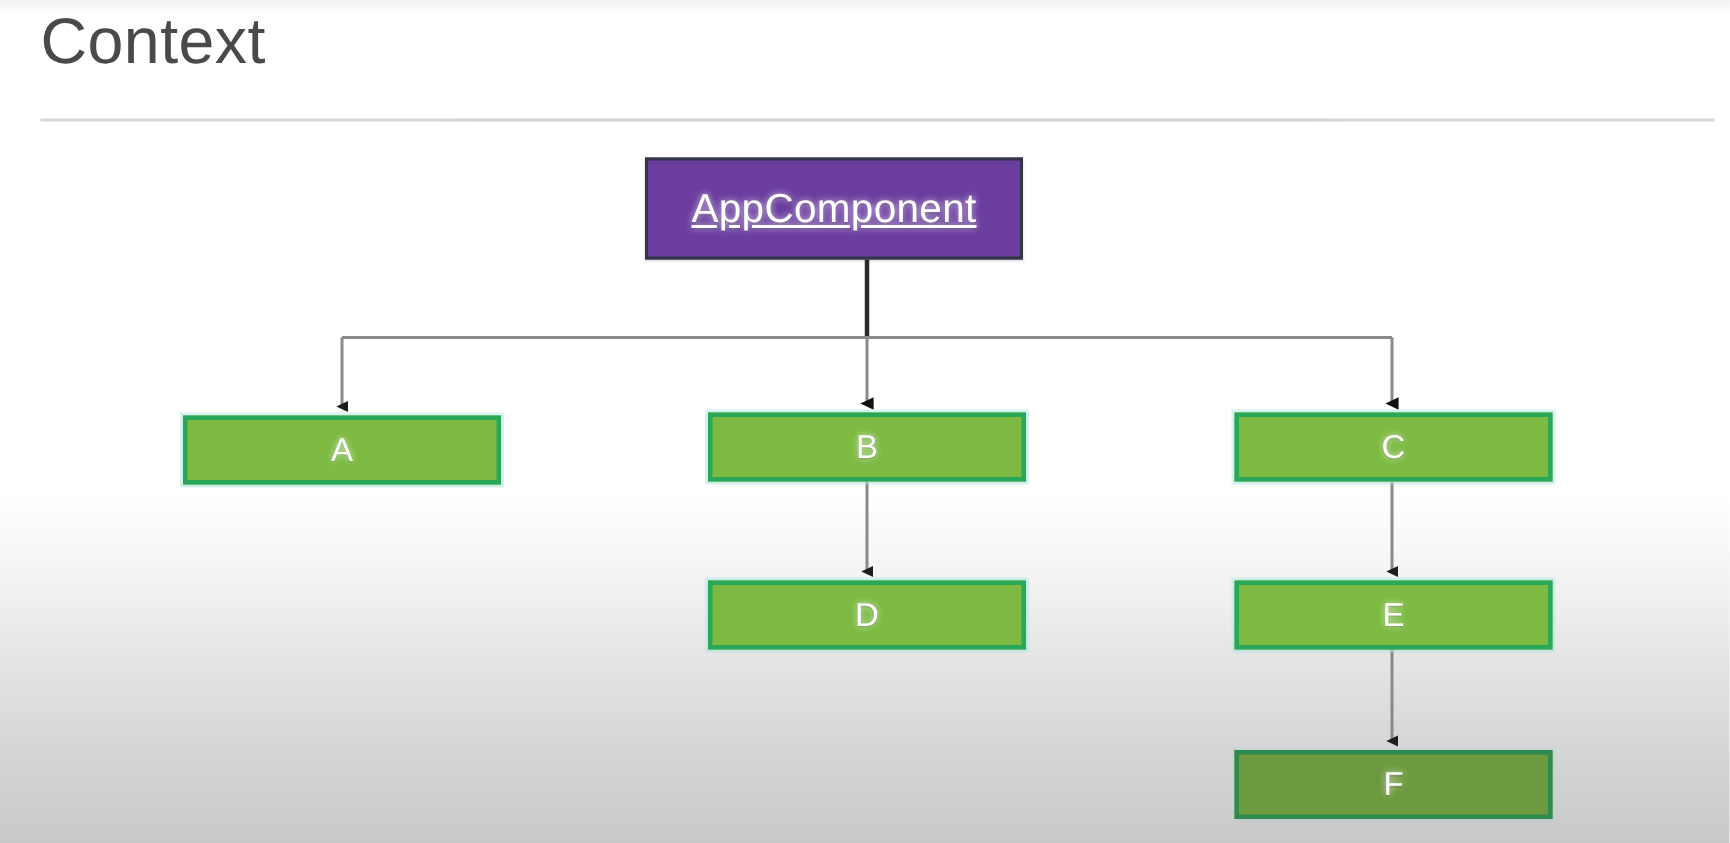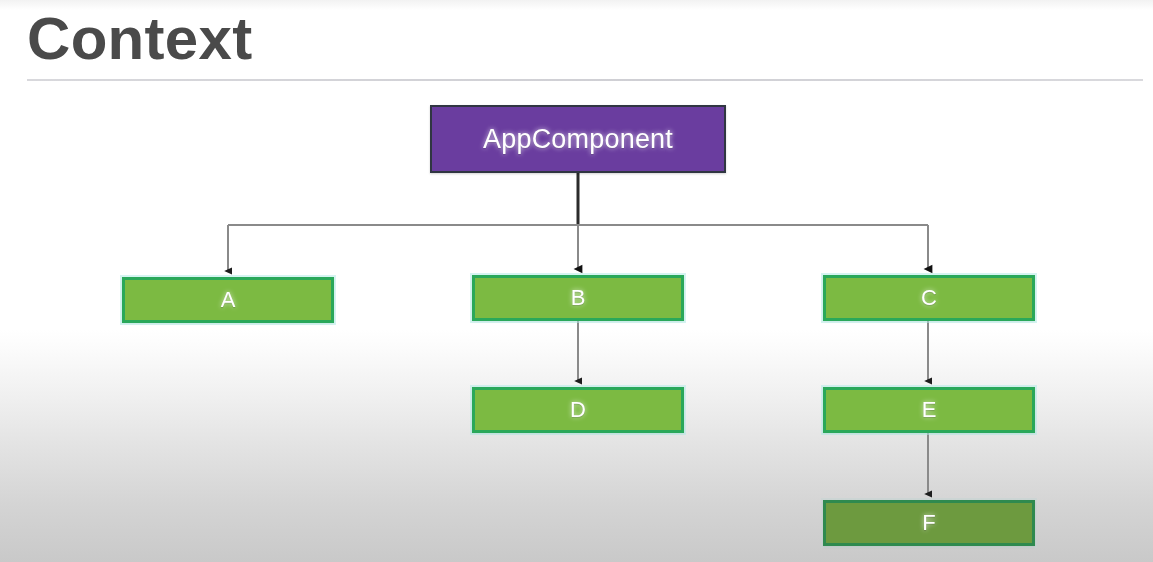--- a/index.html
+++ b/index.html
@@ -30,22 +30,22 @@
         #d4d4d4 505px,
         #c9c9c9 562px);
     overflow: hidden;
   }
 
   
   #title {
     position: absolute;
     left: 27px;
     top: 4px;
-    font-size: 60px;
-    font-weight: 700;
+    font-size: 43px;
+    font-weight: 400;
     color: #4a4a4a;
     letter-spacing: 0.3px;
     line-height: 1.15;
     white-space: nowrap;
   }
   #title-rule {
     position: absolute;
     left: 27px;
     top: 79px;
     width: 1116px;
@@ -136,21 +136,21 @@
 
       <path d="M928,225 L928,269" stroke="#8a8a8a" stroke-width="2" fill="none" marker-end="url(#arrow-dark)"></path>
 
       <path d="M578,321 L578,381" stroke="#8a8a8a" stroke-width="2" fill="none" marker-end="url(#arrow-gray)"></path>
 
       <path d="M928,321 L928,381" stroke="#8a8a8a" stroke-width="2" fill="none" marker-end="url(#arrow-gray)"></path>
 
       <path d="M928,433 L928,494" stroke="#8a8a8a" stroke-width="2" fill="none" marker-end="url(#arrow-gray)"></path>
     </svg>
 
-    <div class="node node-root" style="left:430px; top:105px; width:296px; height:68px;">
+    <div class="node node-root" style="left:430px; top:105px; width:252px; height:68px;text-decoration:underline;">
       <span>AppComponent</span>
     </div>
 
     <div class="node node-child" style="left:122px; top:277px; width:212px; height:46px;">
       <span>A</span>
     </div>
 
     <div class="node node-child" style="left:472px; top:275px; width:212px; height:46px;">
       <span>B</span>
     </div>

